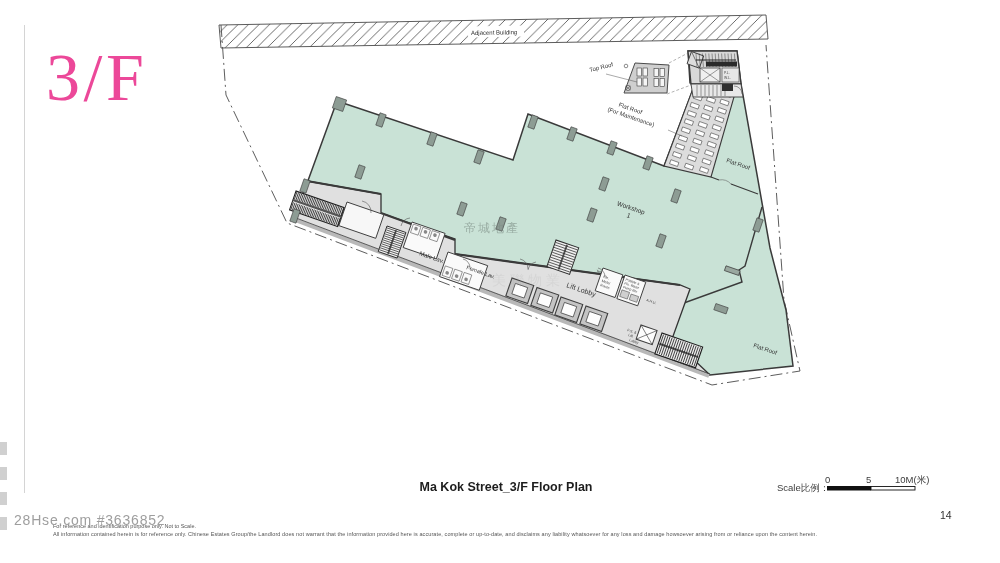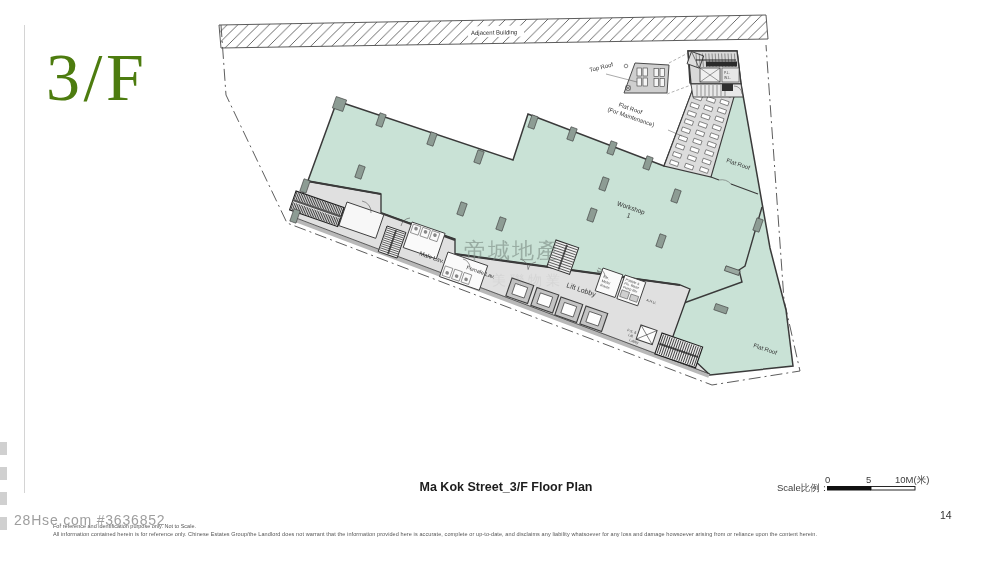--- a/index.html
+++ b/index.html
@@ -5,21 +5,21 @@
   html,body{margin:0;padding:0;}
   body{width:1000px;height:563px;background:#ffffff;position:relative;overflow:hidden;
        font-family:"Liberation Sans", sans-serif;}
   .abs{position:absolute;}
 </style>
 </head>
 <body>
 
 <div class="abs" style="left:24px;top:25px;width:1px;height:468px;background:#d4d4d4;"></div>
 
-<div class="abs" style="left:46px;top:38px;font-family:'Liberation Serif',serif;font-size:68px;color:#4d7c0f;letter-spacing:3.5px;">3/F</div>
+<div class="abs" style="left:46px;top:38px;font-family:'Liberation Serif',serif;font-size:68px;color:#ec4899;letter-spacing:3.5px;">3/F</div>
 
 <svg class="abs" style="left:0;top:0;" width="1000" height="563" viewBox="0 0 1000 563">
 <defs>
 <pattern id="hb" width="10.5" height="10.5" patternUnits="userSpaceOnUse">
   <line x1="0" y1="10.5" x2="10.5" y2="0" stroke="#5a5a5a" stroke-width="0.9"></line>
 </pattern>
 </defs>
 
 <g>
 <polygon points="219,25 766,15 768,39 221,48" fill="url(#hb)" stroke="#4a4a4a" stroke-width="0.9"></polygon>
@@ -419,14 +419,14 @@
 <div class="abs" style="left:53px;top:522.5px;font-size:5.5px;color:#555;">For reference and identification purpose only. Not to Scale.</div>
 <div class="abs" style="left:53px;top:531px;font-size:5.5px;color:#555;letter-spacing:0.1px;">All information contained herein is for reference only. Chinese Estates Group/the Landlord does not warrant that the information provided here is accurate, complete or up-to-date, and disclaims any liability whatsoever for any loss and damage howsoever arising from or reliance upon the content herein.</div>
 
 <div class="abs" style="left:14px;top:512px;font-size:14px;letter-spacing:0.8px;color:#9e9e9e;">28Hse.com #3636852</div>
 
 <div class="abs" style="left:0;top:442px;width:7px;height:13px;background:#d0d0d0;"></div>
 <div class="abs" style="left:0;top:467px;width:7px;height:13px;background:#d0d0d0;"></div>
 <div class="abs" style="left:0;top:492px;width:7px;height:13px;background:#d0d0d0;"></div>
 <div class="abs" style="left:0;top:517px;width:7px;height:13px;background:#d0d0d0;"></div>
 
-<div class="abs" style="left:464px;top:236px;font-size:22px;letter-spacing:2px;color:rgba(125,140,132,0.62);">帝城地產</div>
+<div class="abs" style="left:464px;top:220px;font-size:12px;letter-spacing:2px;color:rgba(125,140,132,0.62);">帝城地產</div>
 <div class="abs" style="left:492px;top:272px;font-size:14px;letter-spacing:4px;color:rgba(150,150,150,0.14);">美聯物業</div>
 
 </body></html>

